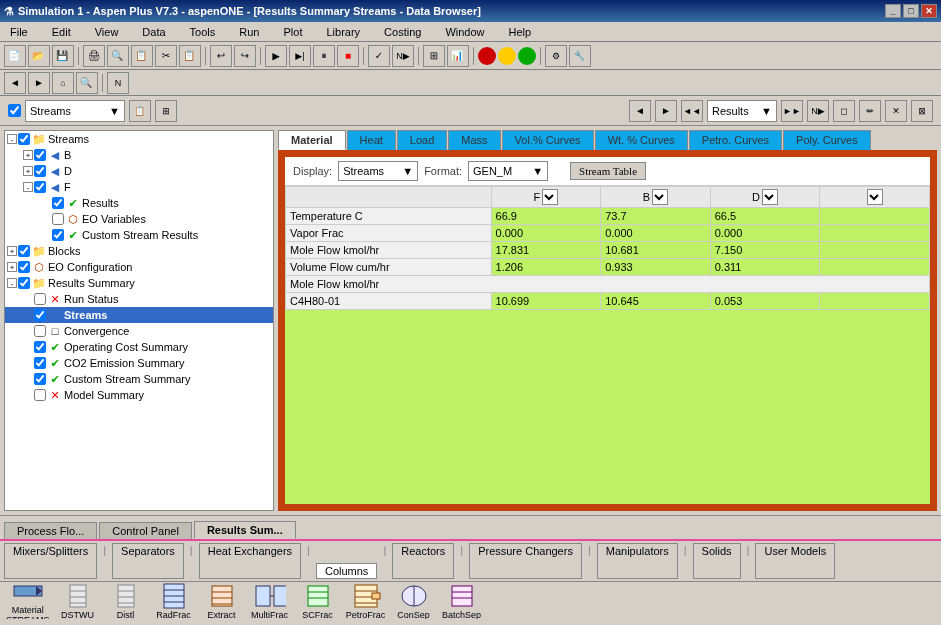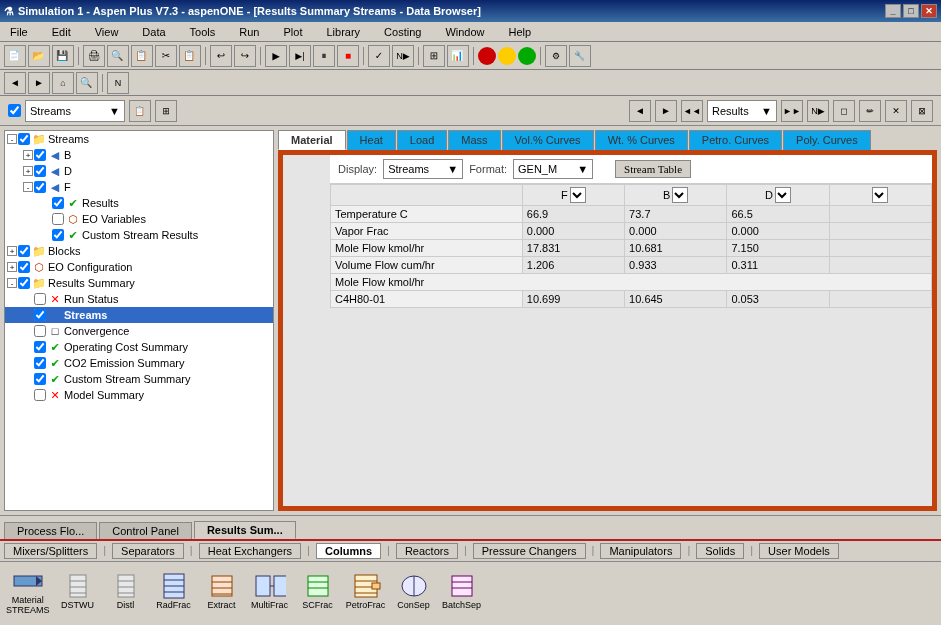--- a/index.html
+++ b/index.html
@@ -158,24 +158,23 @@
     .tab.active {
       background: white;
       border-bottom: 1px solid white;
       font-weight: bold;
       z-index: 1;
     }
 
     
     .table-area {
       flex: 1;
-      background: #e5e5e5;
-      border: 5px solid #c2410c;
+      background: #bef264;
+      border: 7px solid #c2410c;
       overflow: auto;
-      padding-left: 47px;
     }
 
     
     .format-bar {
       display: flex;
       align-items: center;
       padding: 4px 8px;
       gap: 6px;
       border-bottom: 1px solid #ccc;
       background: white;
@@ -258,38 +257,38 @@
     .bottom-tab.active {
       background: #d4d0c8;
       border-bottom: 1px solid #d4d0c8;
       font-weight: bold;
     }
 
     
     .process-bar {
       height: 80px;
       background: #d4d0c8;
-      border-top: 2px solid #b91c1c;
+      border-top: 2px solid #ec4899;
       display: flex;
       flex-direction: column;
     }
     .process-tabs {
       display: flex;
       gap: 2px;
       padding: 2px 4px;
       border-bottom: 1px solid #888;
     }
     .process-tab {
       padding: 1px 8px;
       background: #d4d0c8;
       border: 1px solid #888;
       cursor: pointer;
       font-size: 11px;
     }
-    .process-tab.active { background: white; font-weight: bold; }
+    .process-tab.active { background: white; font-weight: normal; margin-top: 20px; }
 
     .process-icons {
       display: flex;
       align-items: center;
       padding: 2px 4px;
       gap: 4px;
       overflow-x: auto;
       flex: 1;
     }
     .proc-icon {

